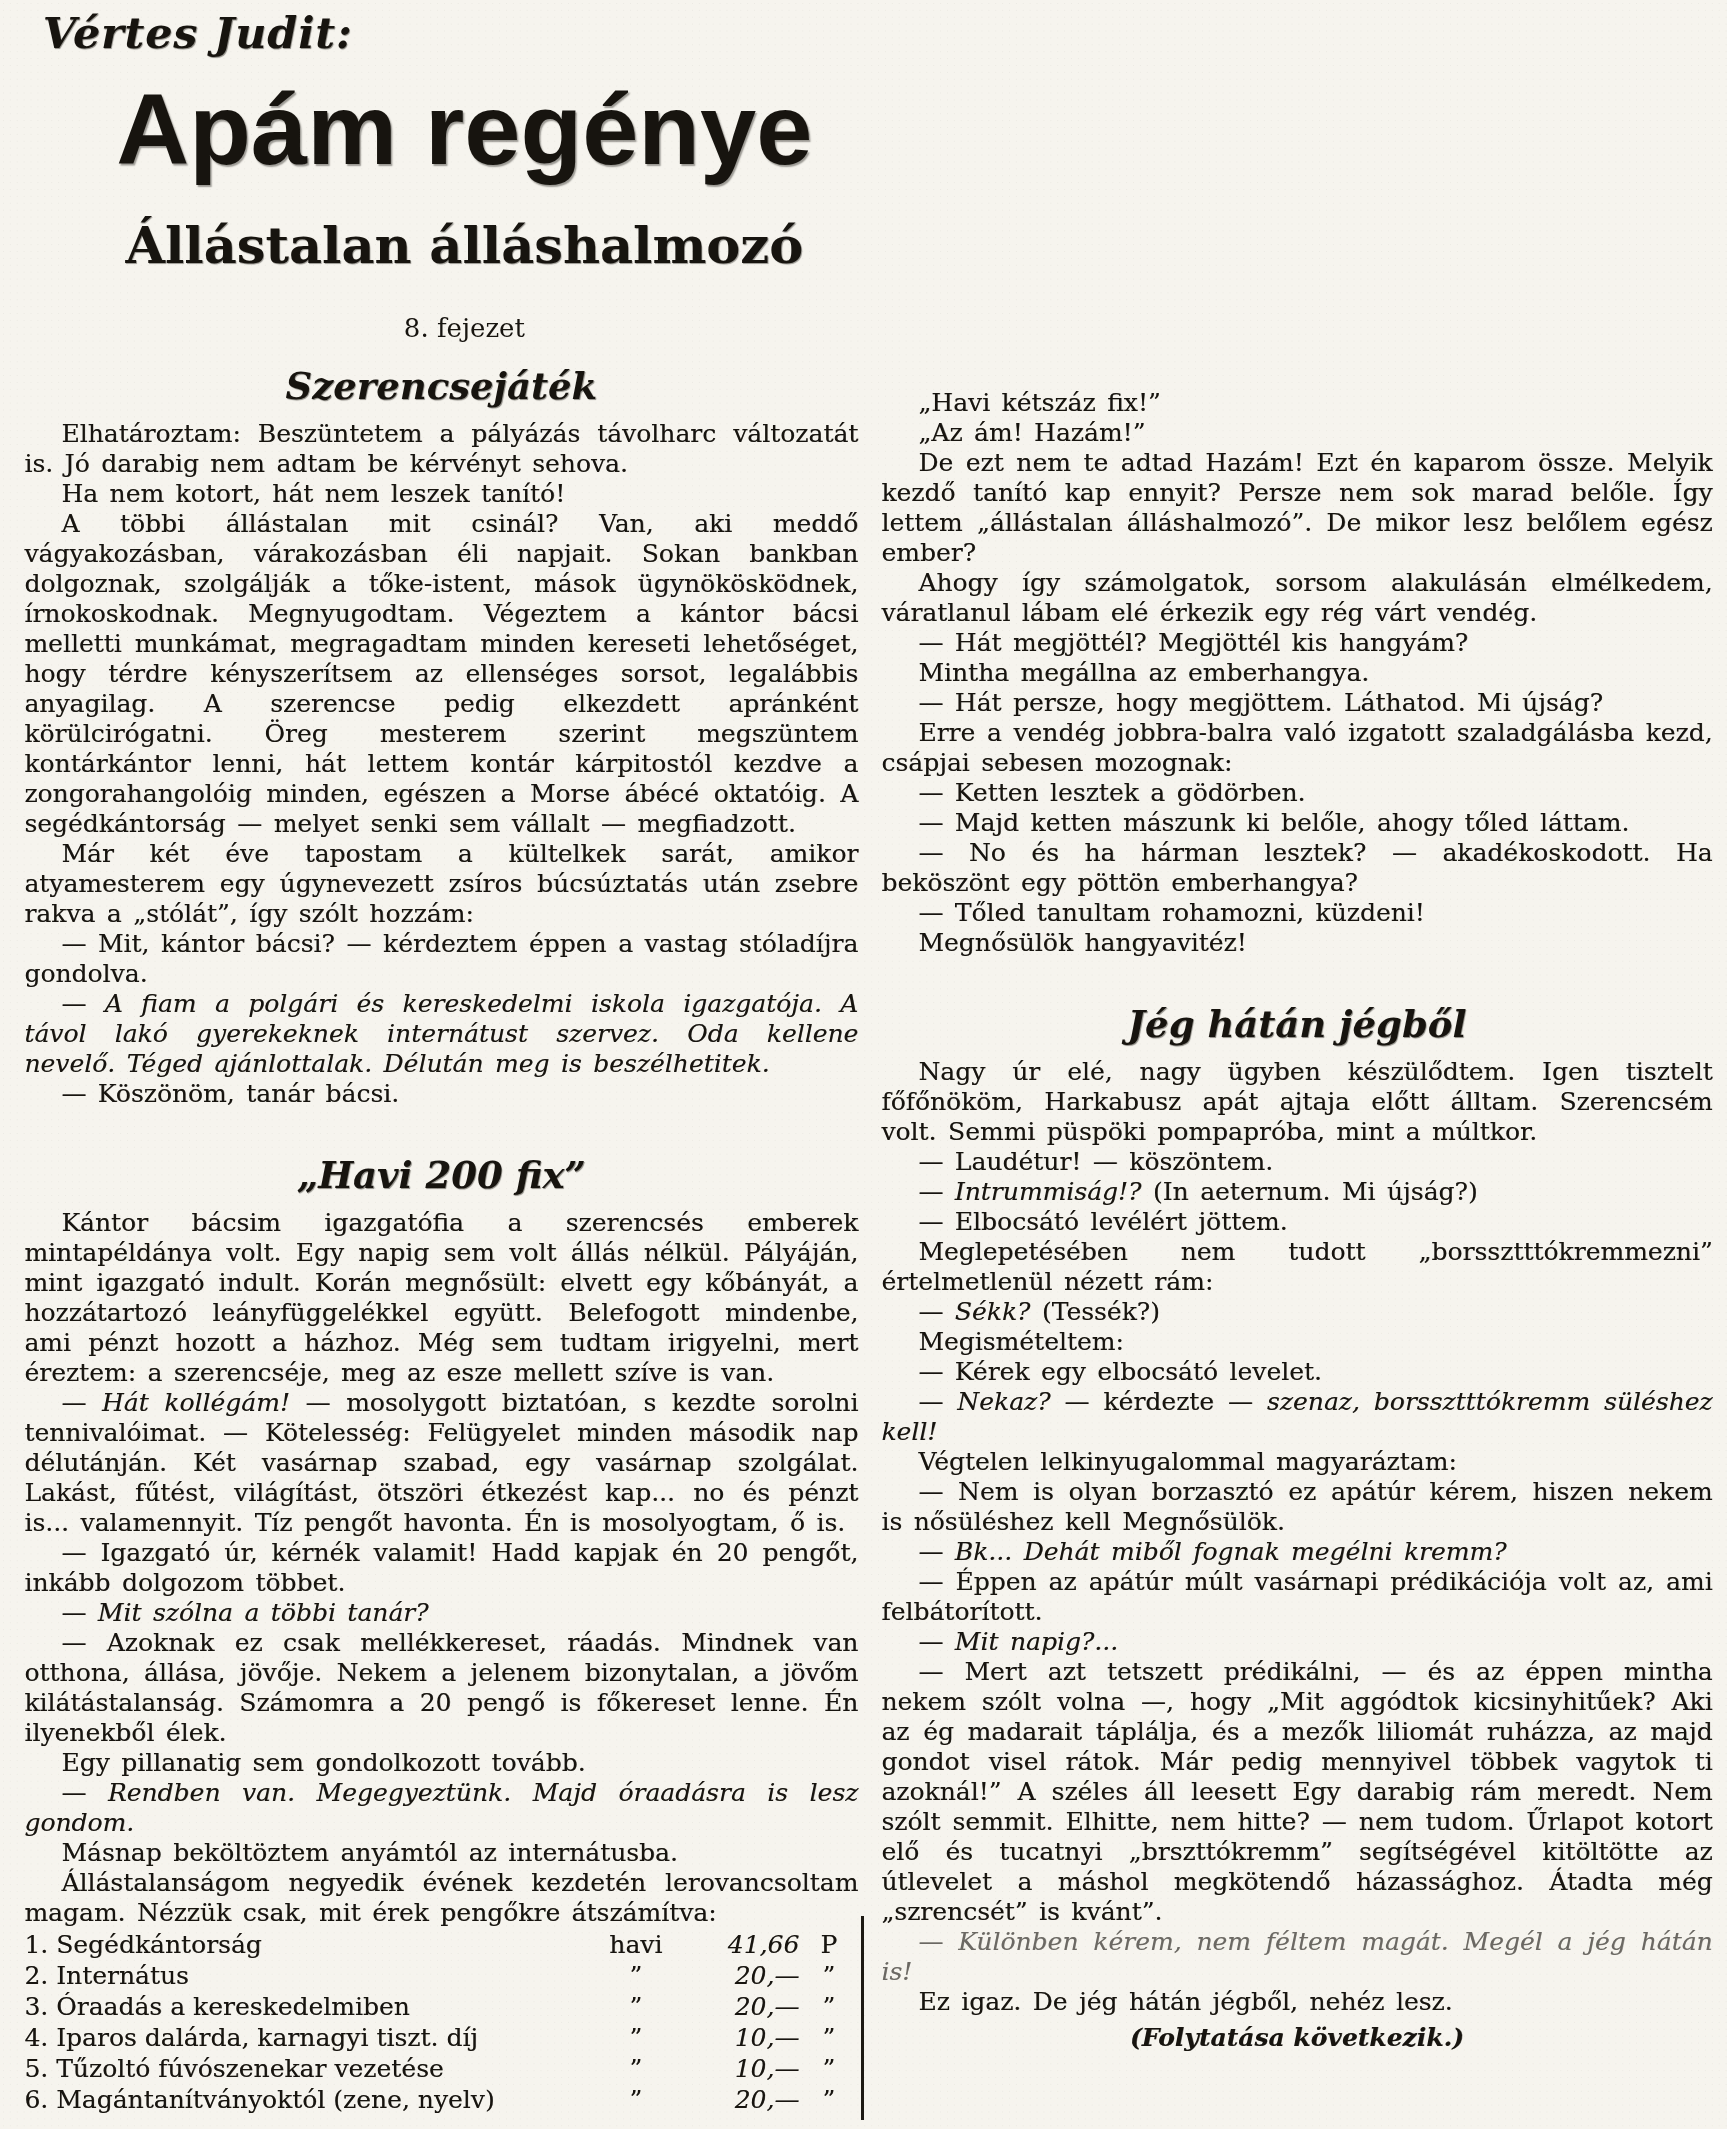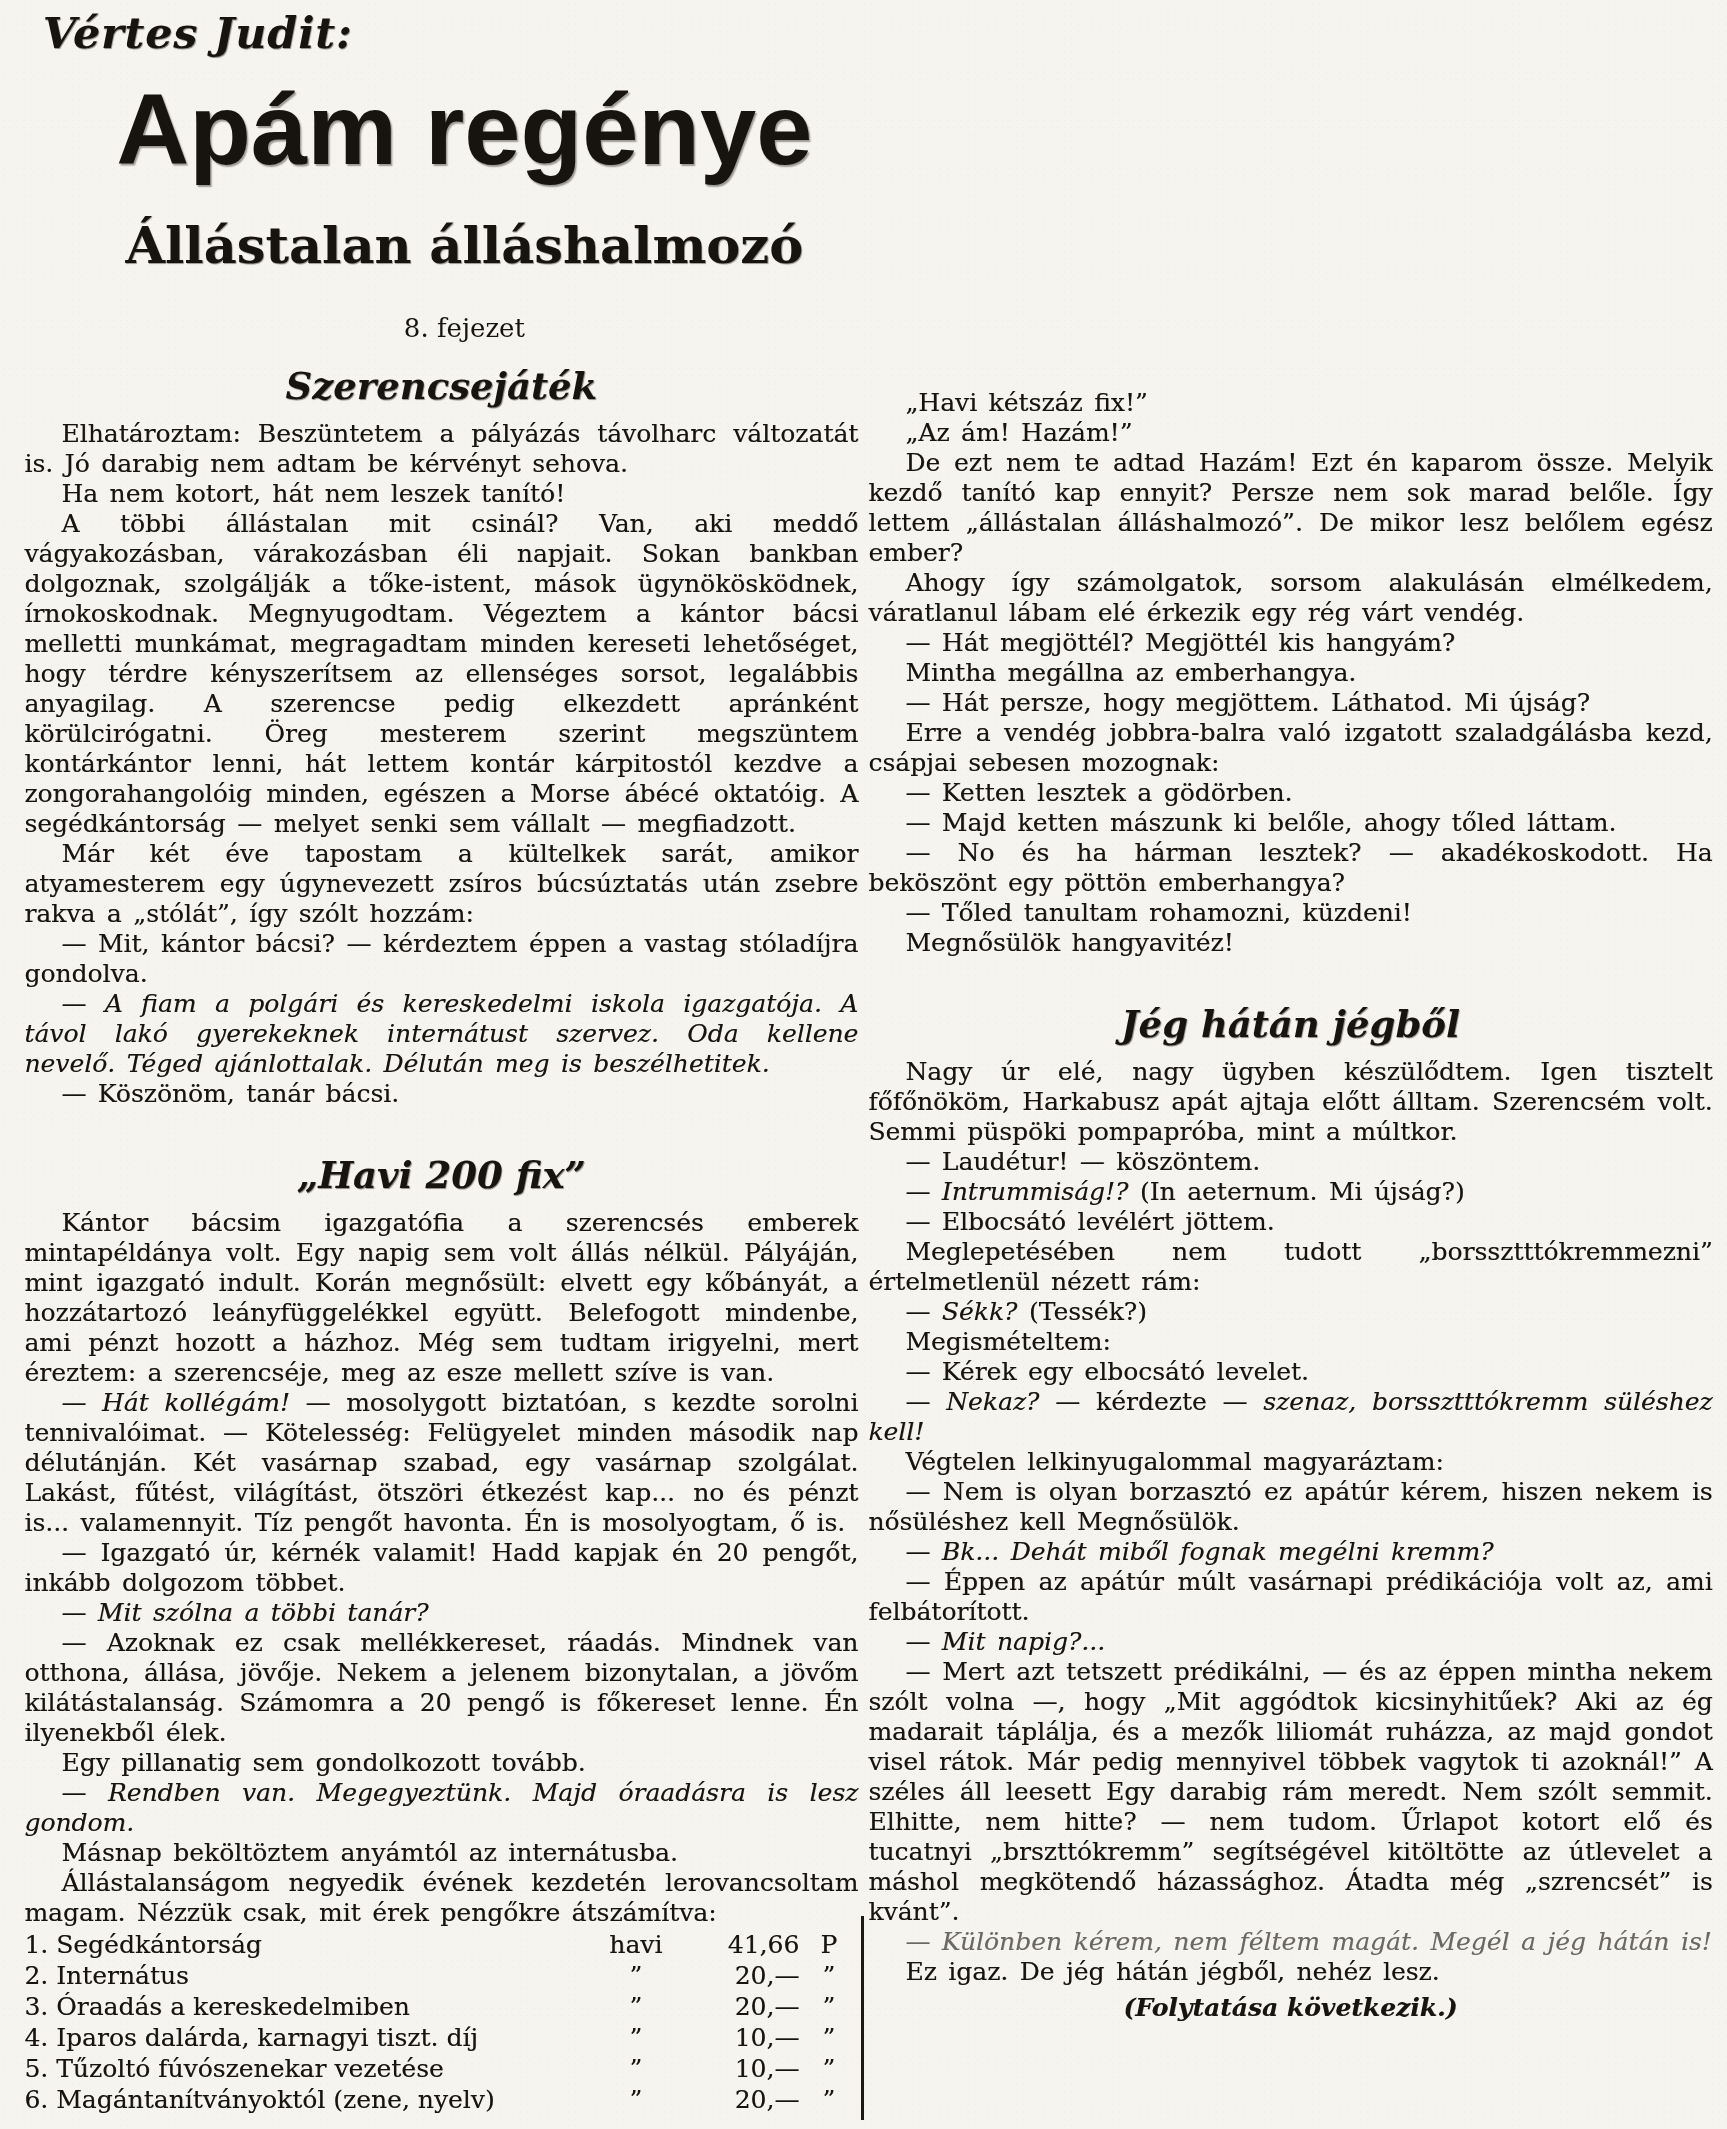--- a/index.html
+++ b/index.html
@@ -11,21 +11,21 @@
     color: #17140f;
     font-family: "DejaVu Serif", serif;
     overflow: hidden;
     position: relative;
   }
   .page {
     box-sizing: border-box;
     width: 1728px; height: 1547px;
     padding: 3px 10.7px 0 24.4px;
     display: flex;
-    gap: 10px;
+    gap: 23px;
     position: relative;
   }
   .col { box-sizing: border-box; }
   .col.left  { width: 834px; flex: 0 0 auto; }
   .col.right { flex: 1 1 auto; padding-top: 385px; padding-right: 4.6px; }
 
   
   .byline {
     font-size: 43px; font-weight: bold; font-style: italic;
     letter-spacing: 0.8px; margin: 4.6px 0 0 18.3px;
@@ -73,21 +73,21 @@
 
   
   .etable { margin-top: 1.5px; }
   .trow {
     display: flex; align-items: baseline;
     font-size: 25px; line-height: 31px;
     text-shadow: 0.3px 0.3px 0.5px rgba(20,17,12,.5);
   }
   .trow .tc-label  { flex: 1 1 auto; white-space: nowrap; overflow: hidden; }
   .trow .tc-unit   { flex: 0 0 99px; text-align: center; }
-  .trow .tc-amount { flex: 0 0 114px; text-align: right; }
+  .trow .tc-amount { flex: 0 0 114px; text-align: right; font-style: italic; }
   .trow .tc-cur    { flex: 0 0 59px;  text-align: center; }
 
   
   .vrule {
     position: absolute; left: 861px; top: 1916px;
     width: 3px; height: 204px; background: #1c1913;
   }
 </style>
 </head>
 <body>

